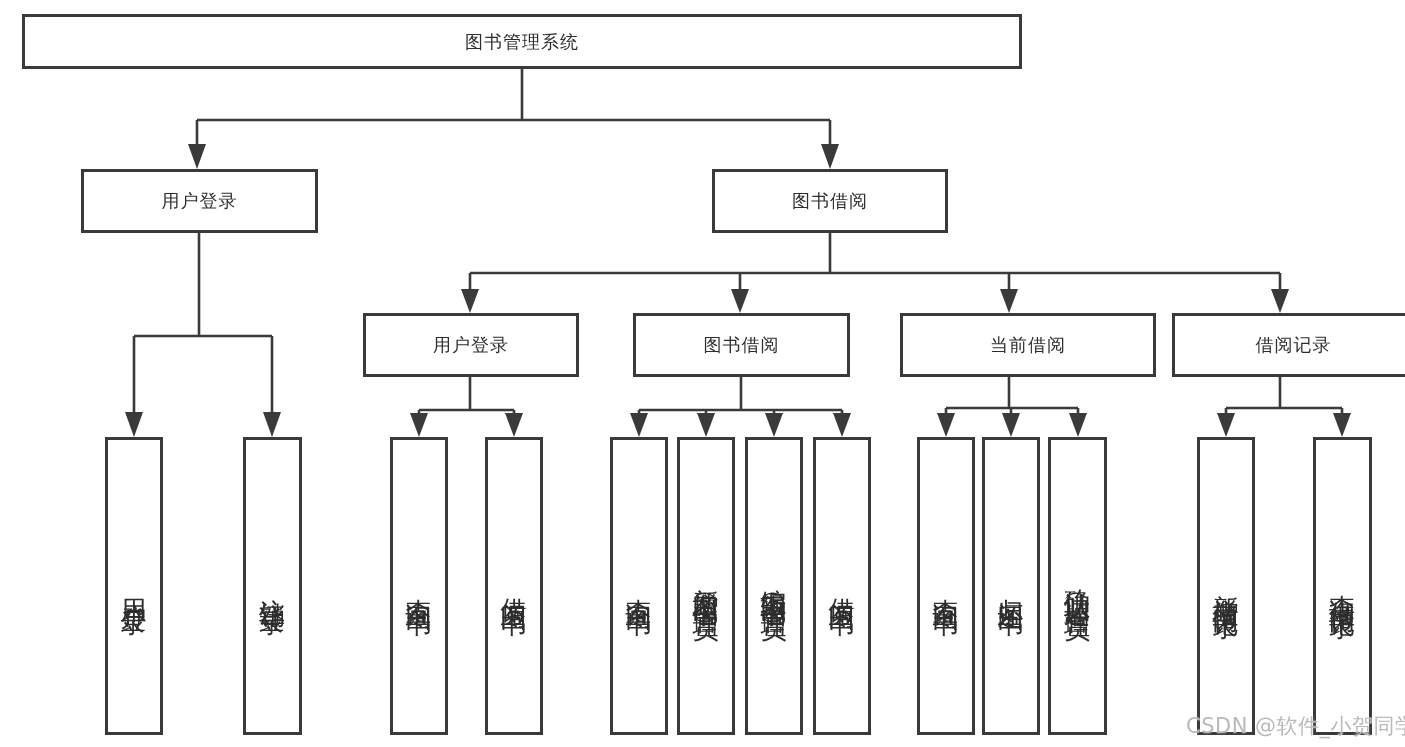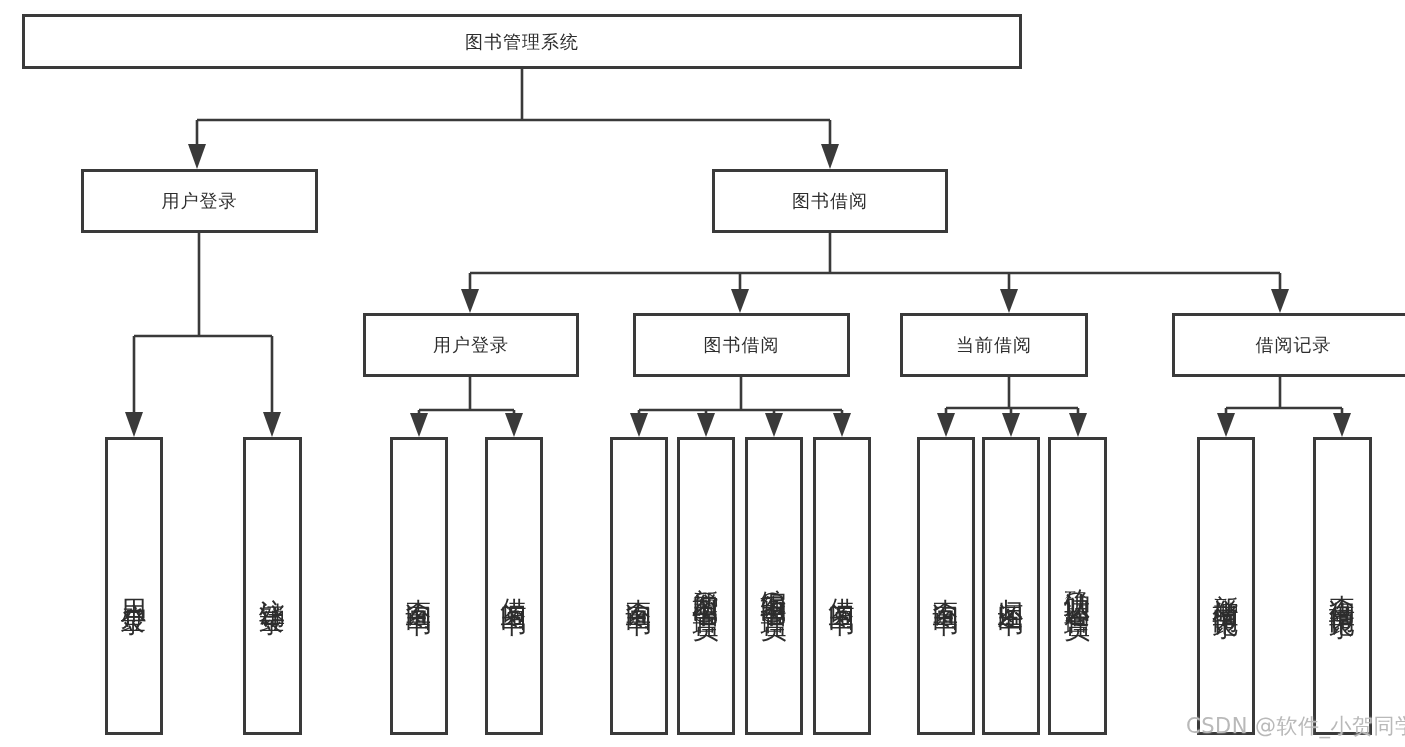--- a/index.html
+++ b/index.html
@@ -99,21 +99,21 @@
     </g>
   </svg>
 
   <div class="node hbox" style="left:22px;top:14px;width:1000px;height:55px">图书管理系统</div>
 
   <div class="node hbox" style="left:81px;top:169px;width:237px;height:64px">用户登录</div>
   <div class="node hbox" style="left:712px;top:169px;width:236px;height:64px">图书借阅</div>
 
   <div class="node hbox" style="left:363px;top:313px;width:216px;height:64px">用户登录</div>
   <div class="node hbox" style="left:633px;top:313px;width:217px;height:64px">图书借阅</div>
-  <div class="node hbox" style="left:900px;top:313px;width:188px;height:64px">当前借阅</div>
+  <div class="node hbox" style="left:900px;top:313px;width:256px;height:64px">当前借阅</div>
   <div class="node hbox" style="left:1172px;top:313px;width:243px;height:64px">借阅记录</div>
 
   <div class="node vbox" style="left:105px;top:437px;width:58px;height:298px">
     <span class="vtext">用户登录</span>
   </div>
   <div class="node vbox" style="left:243px;top:437px;width:59px;height:298px">
     <span class="vtext">注销登录</span>
   </div>
 
   <div class="node vbox" style="left:390px;top:437px;width:58px;height:298px">

